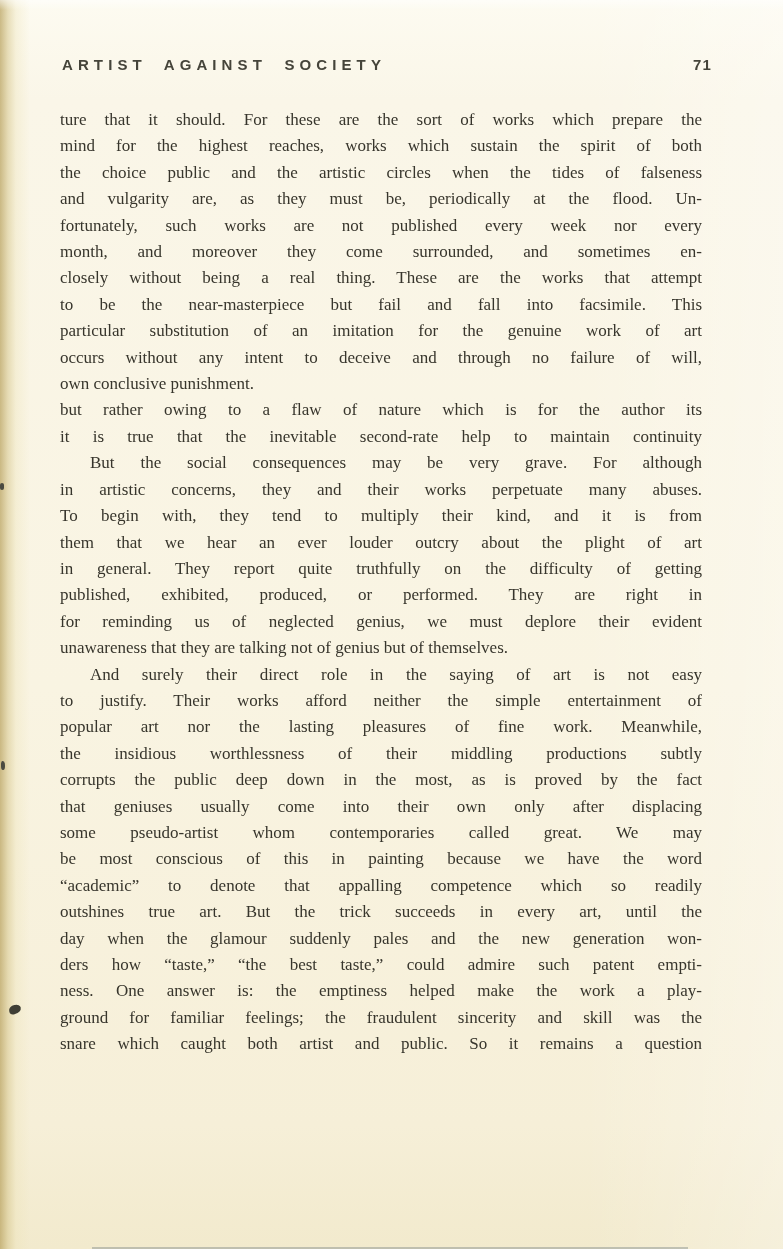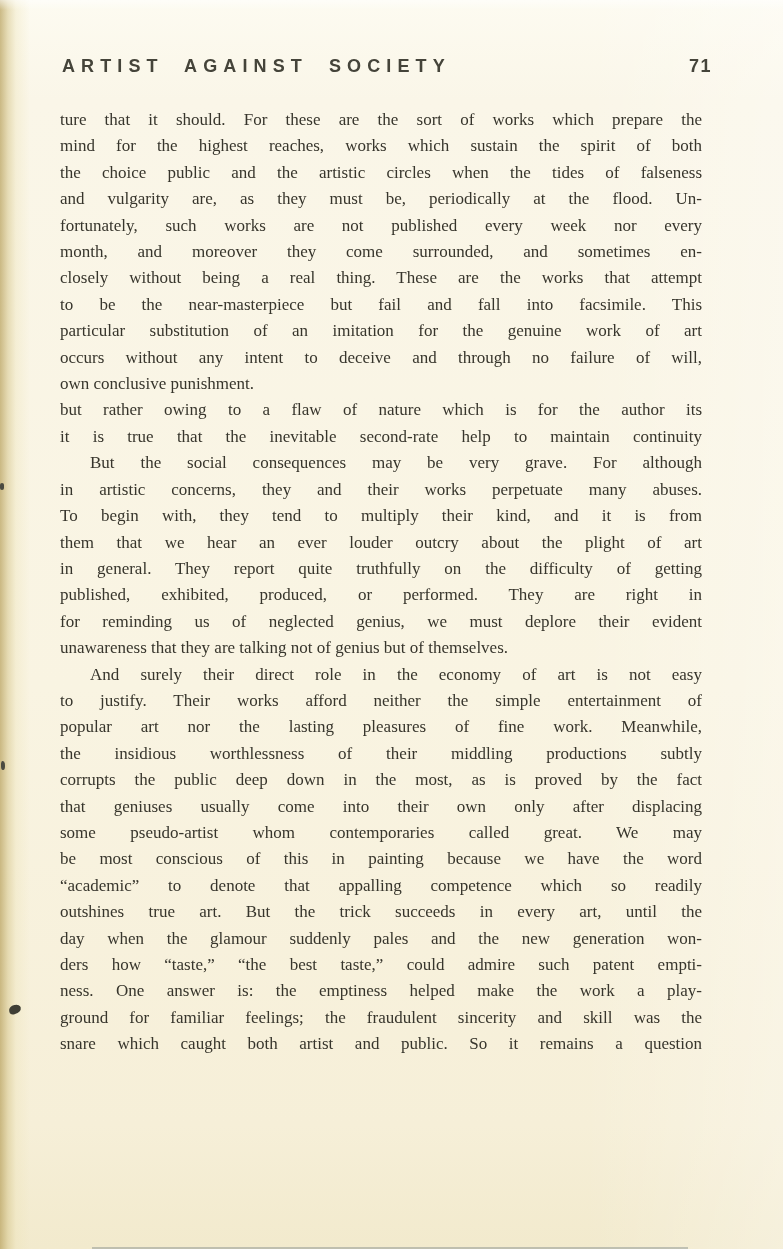--- a/index.html
+++ b/index.html
@@ -22,21 +22,21 @@
     background:linear-gradient(180deg,rgba(255,255,255,0.55),rgba(255,255,255,0));
   }
   .bottom-edge{
     position:absolute;left:92px;width:596px;bottom:0;height:2px;
     background:rgba(128,140,140,0.45);
   }
   .running-head{
     position:absolute;top:56px;left:62px;width:650px;
     display:flex;justify-content:space-between;align-items:baseline;
     font-family:"Liberation Sans","DejaVu Sans",sans-serif;
-    font-weight:700;font-size:18px;color:#45443a;
+    font-weight:700;font-size:15px;color:#45443a;
   }
   .running-head .title{letter-spacing:0.34em;word-spacing:0.55em;}
   .running-head .folio{letter-spacing:0.08em;}
   .textblock{
     position:absolute;top:107px;left:60px;width:642px;
     font-size:17px;line-height:26.4px;color:#37352c;
   }
   .line{
     text-align:justify;text-align-last:justify;
     white-space:normal;
@@ -80,21 +80,21 @@
     <div class="line indent">But the social consequences may be very grave. For although</div>
     <div class="line">in artistic concerns, they and their works perpetuate many abuses.</div>
     <div class="line">To begin with, they tend to multiply their kind, and it is from</div>
     <div class="line">them that we hear an ever louder outcry about the plight of art</div>
     <div class="line">in general. They report quite truthfully on the difficulty of getting</div>
     <div class="line">published, exhibited, produced, or performed. They are right in</div>
     <div class="line">for reminding us of neglected genius, we must deplore their evident</div>
     <div class="line para-end">unawareness that they are talking not of genius but of themselves.</div>
   </div>
   <div>
-    <div class="line indent">And surely their direct role in the economy of art is not easy</div>
+    <div class="line indent">And surely their direct role in the saying of art is not easy</div>
     <div class="line">to justify. Their works afford neither the simple entertainment of</div>
     <div class="line">popular art nor the lasting pleasures of fine work. Meanwhile,</div>
     <div class="line">the insidious worthlessness of their middling productions subtly</div>
     <div class="line">corrupts the public deep down in the most, as is proved by the fact</div>
     <div class="line">that geniuses usually come into their own only after displacing</div>
     <div class="line">some pseudo-artist whom contemporaries called great. We may</div>
     <div class="line">be most conscious of this in painting because we have the word</div>
     <div class="line">“academic” to denote that appalling competence which so readily</div>
     <div class="line">outshines true art. But the trick succeeds in every art, until the</div>
     <div class="line">day when the glamour suddenly pales and the new generation won-</div>

